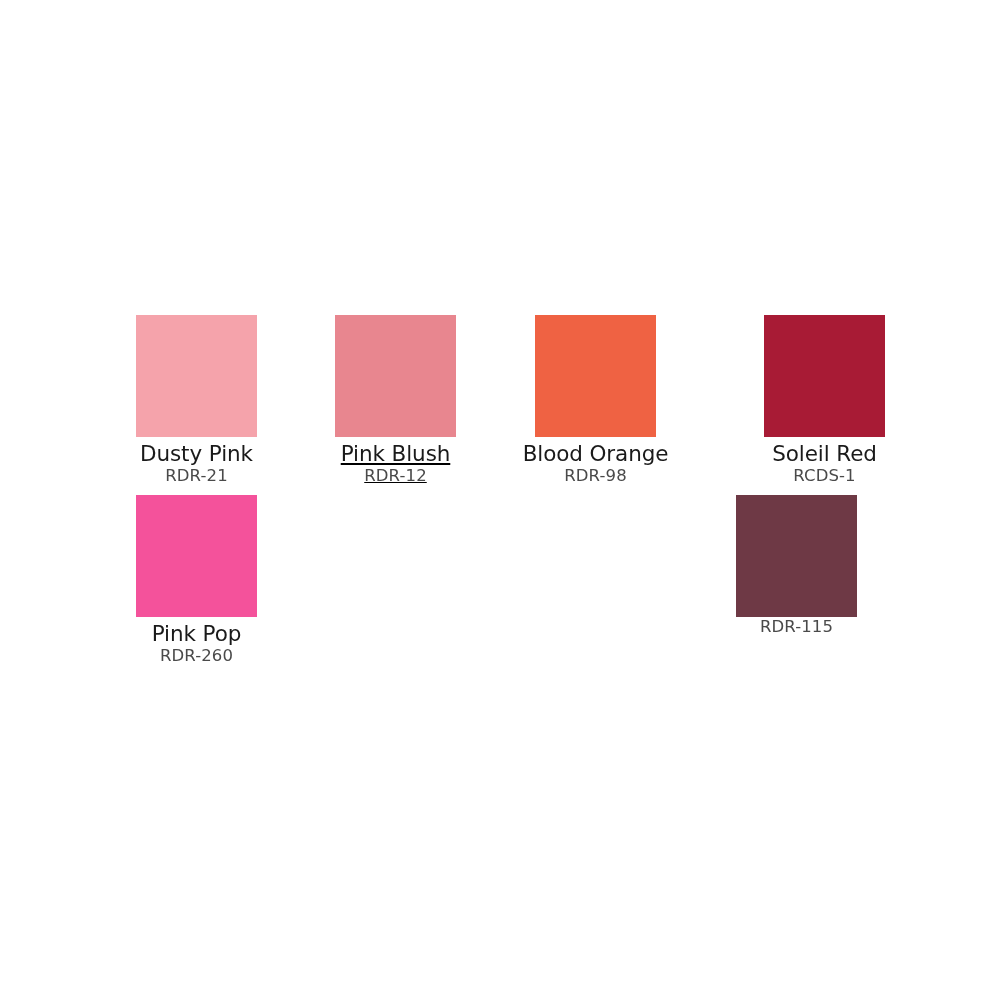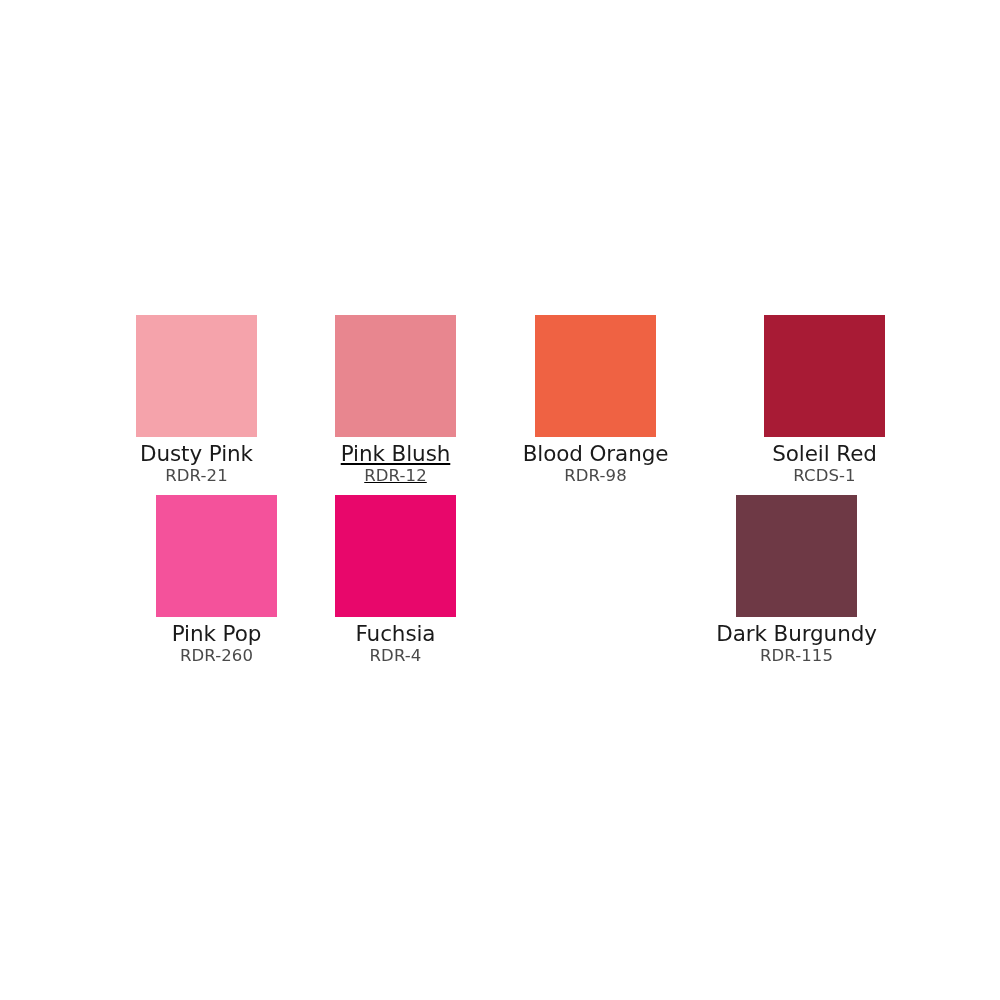--- a/index.html
+++ b/index.html
@@ -81,32 +81,26 @@
     <div class="swatch-label">Blood Orange</div>
     <div class="swatch-code">RDR-98</div>
   </div>
 
   <div class="swatch-cell" style="left: 736px; top: 315px; width: 121px; padding-left: 28px;">
     <div class="swatch-chip" style="background: rgb(168, 27, 53); width: 121px; height: 122px;"></div>
     <div class="swatch-label">Soleil Red</div>
     <div class="swatch-code">RCDS-1</div>
   </div>
 
-  <div class="swatch-cell" style="left: 136px; top: 495px; width: 121px; margin-left: 20px;">
+  <div class="swatch-cell" style="left: 136px; top: 495px; width: 121px;">
     <div class="swatch-chip" style="background: rgb(244, 82, 155); width: 121px; height: 122px;"></div>
     <div class="swatch-label">Pink Pop</div>
     <div class="swatch-code">RDR-260</div>
   </div>
 
-  <div class="swatch-cell" style="left: 335px; top: 495px; width: 121px;">
-    <div class="swatch-chip" style="background: rgb(232, 7, 107); width: 121px; height: 122px;"></div>
-    <div class="swatch-label">Fuchsia</div>
-    <div class="swatch-code">RDR-4</div>
-  </div>
 
 
   <div class="swatch-cell" style="left: 736px; top: 495px; width: 121px;">
     <div class="swatch-chip" style="background: rgb(110, 57, 69); width: 121px; height: 122px;"></div>
-    <div class="swatch-label">Dark Burgundy</div>
     <div class="swatch-code">RDR-115</div>
   </div>
 
 </div>
 
 </body></html>

